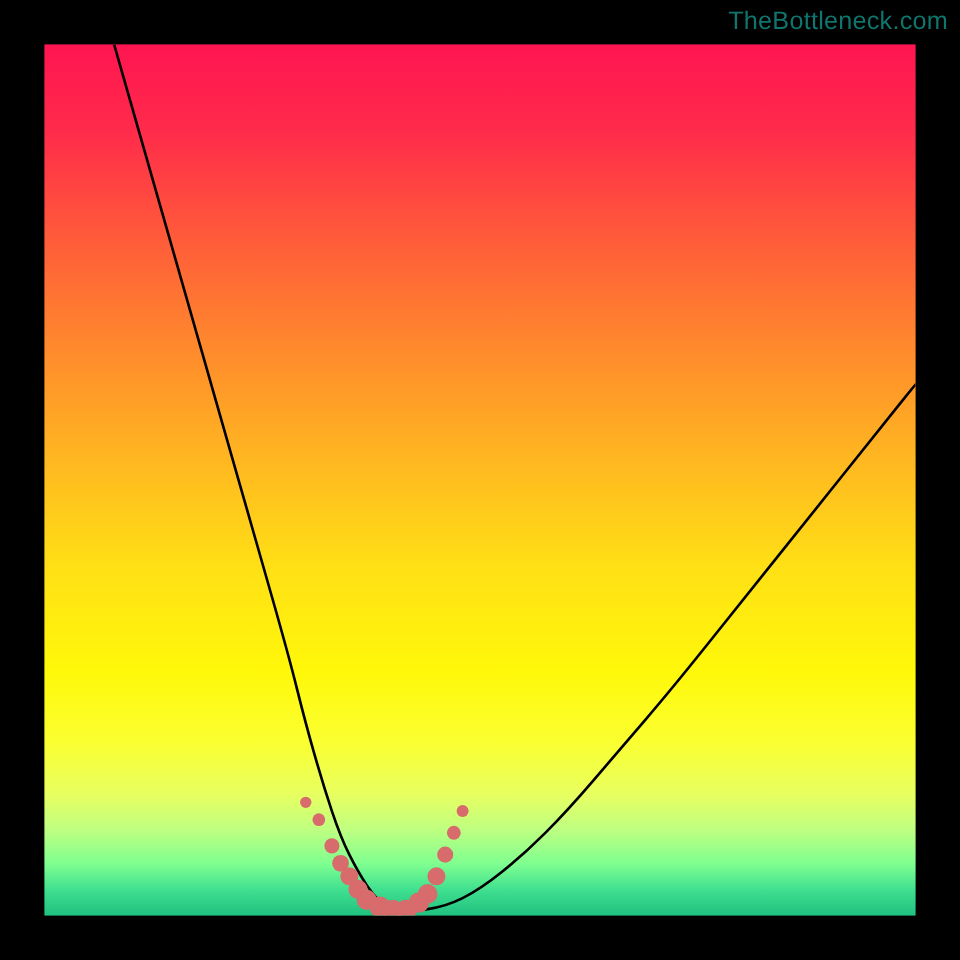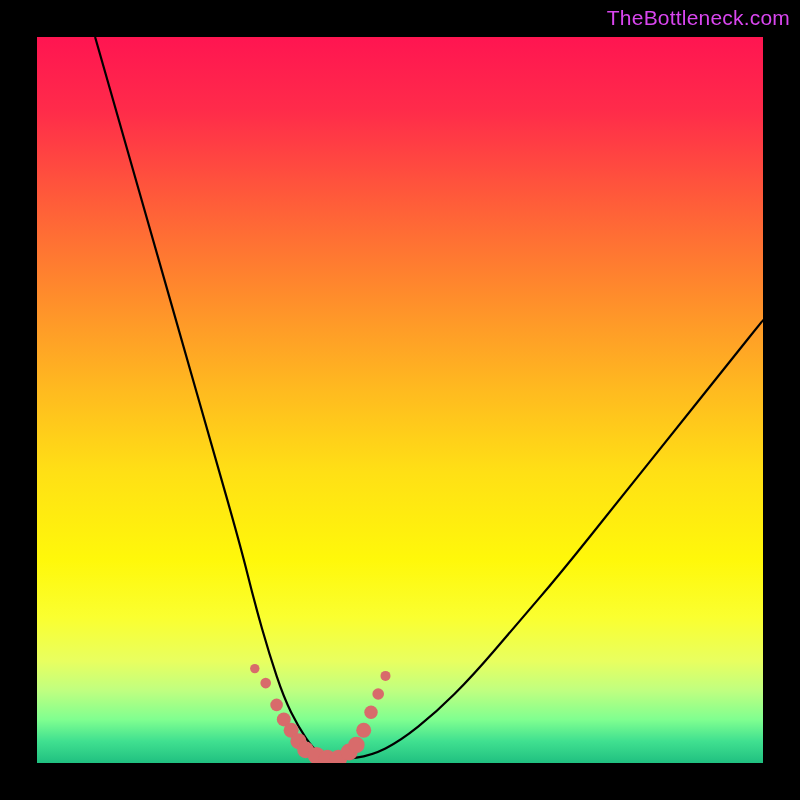--- a/index.html
+++ b/index.html
@@ -30,21 +30,21 @@
       #c0ff80 90%,
       #80ff90 94%,
       #40e090 97%,
       #20c080 100%
     );
   }
   .watermark {
     position: absolute;
     top: 6px;
     right: 10px;
-    color: #d946ef;
+    color: #0f766e;
     font-size: 21px;
     font-weight: 500;
     letter-spacing: 0.2px;
   }
   svg.overlay {
     position: absolute;
     left: 37px;
     top: 37px;
     width: 726px;
     height: 726px;

